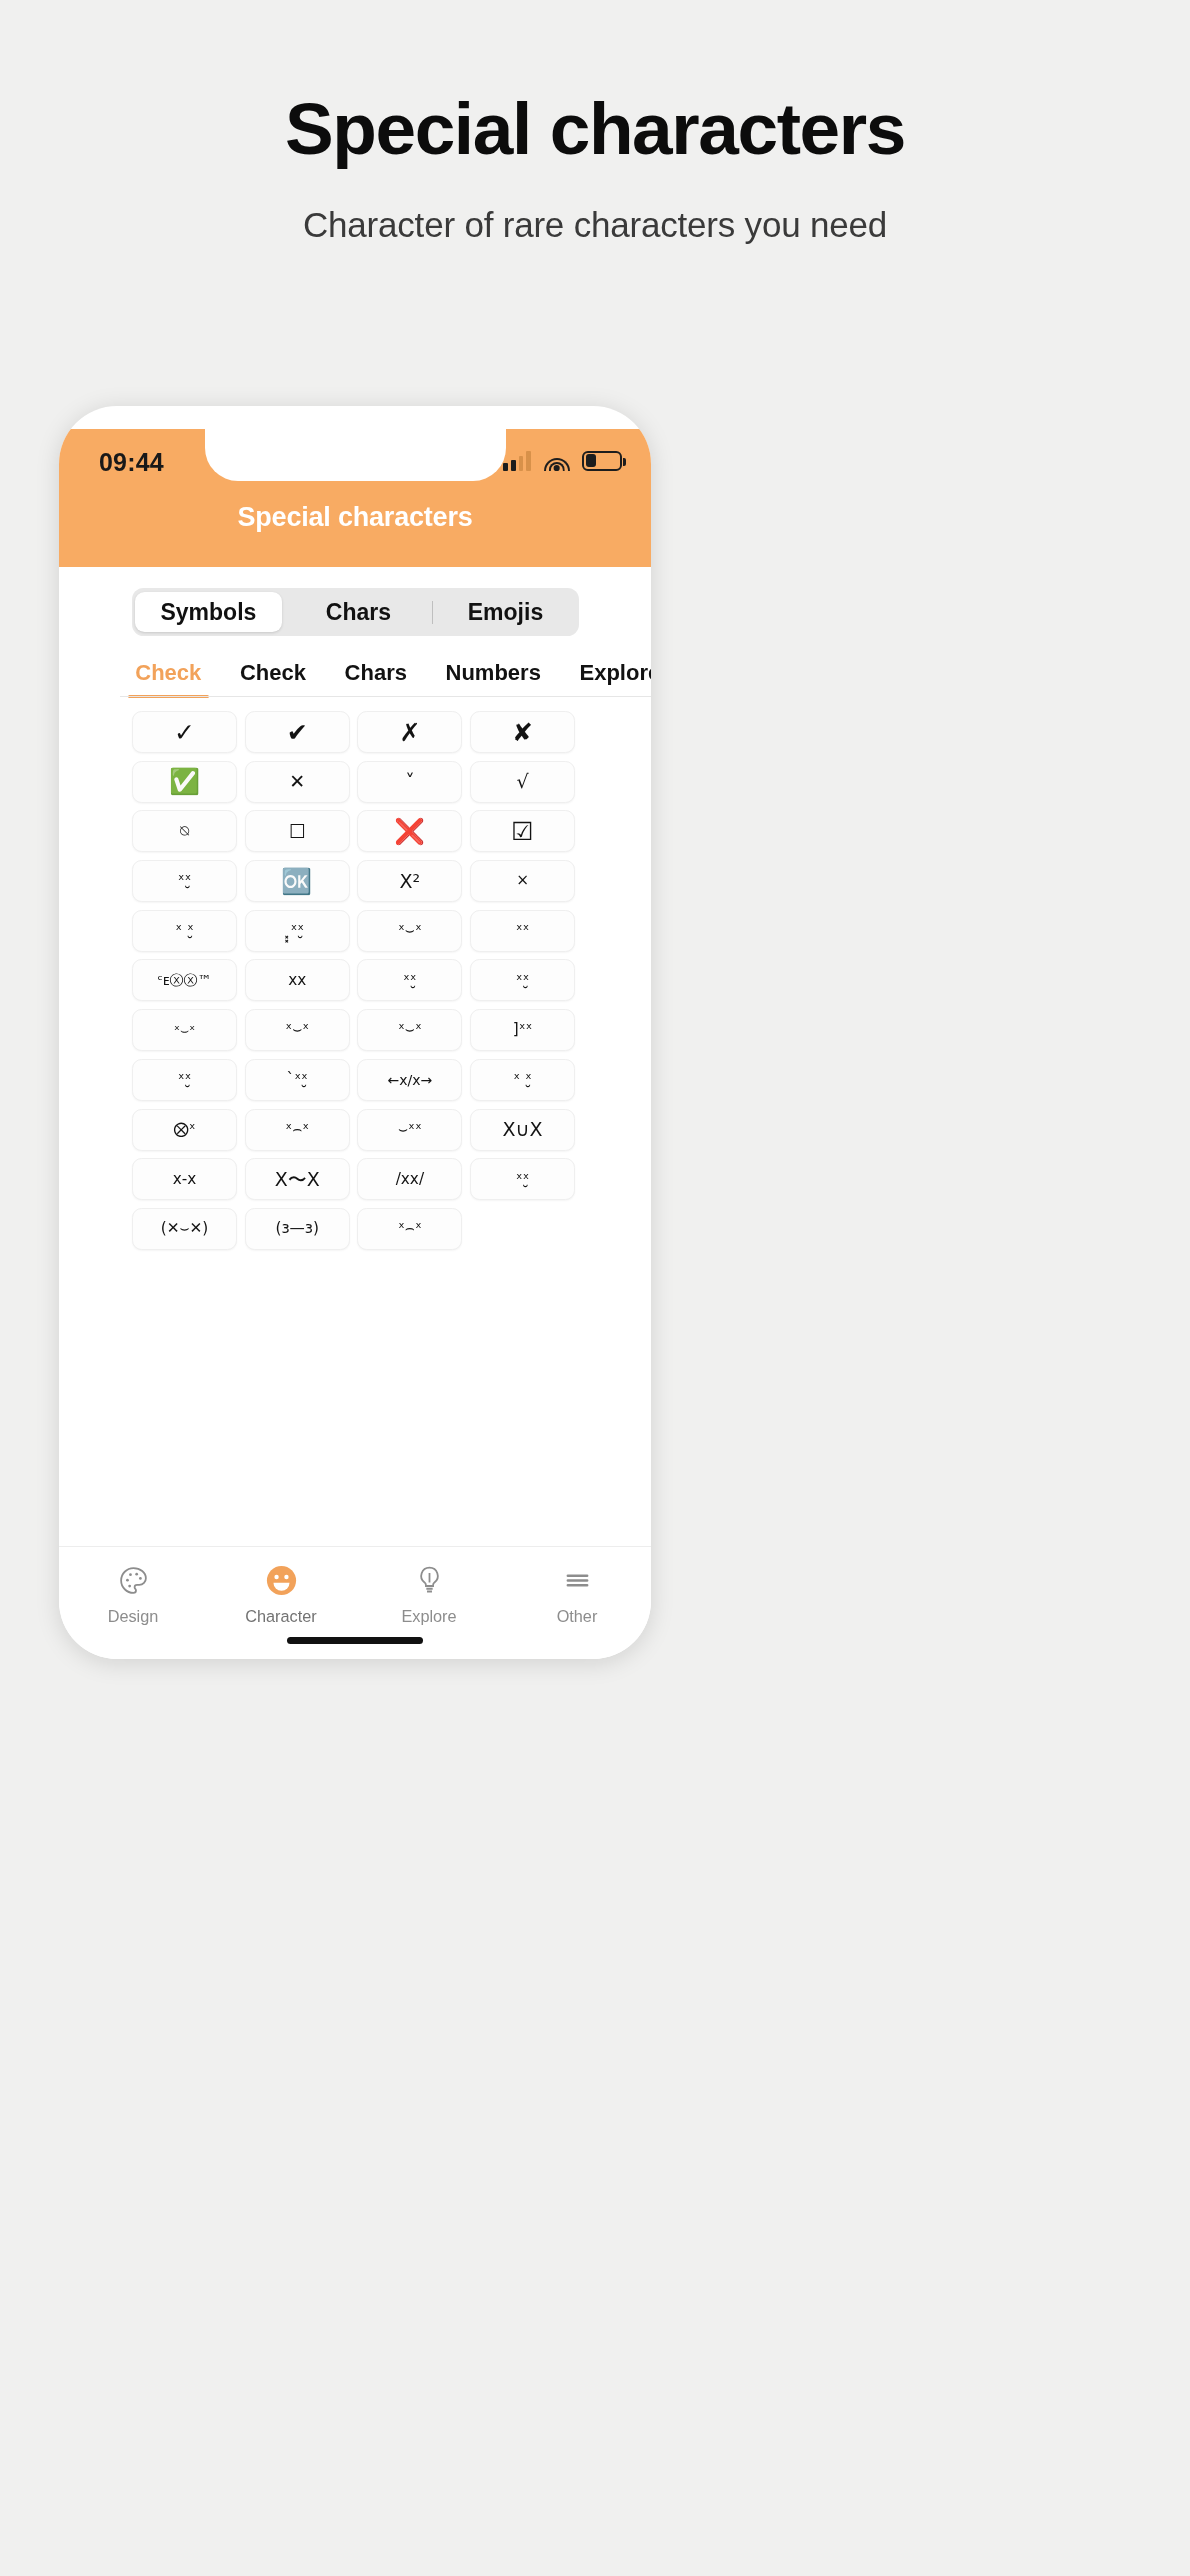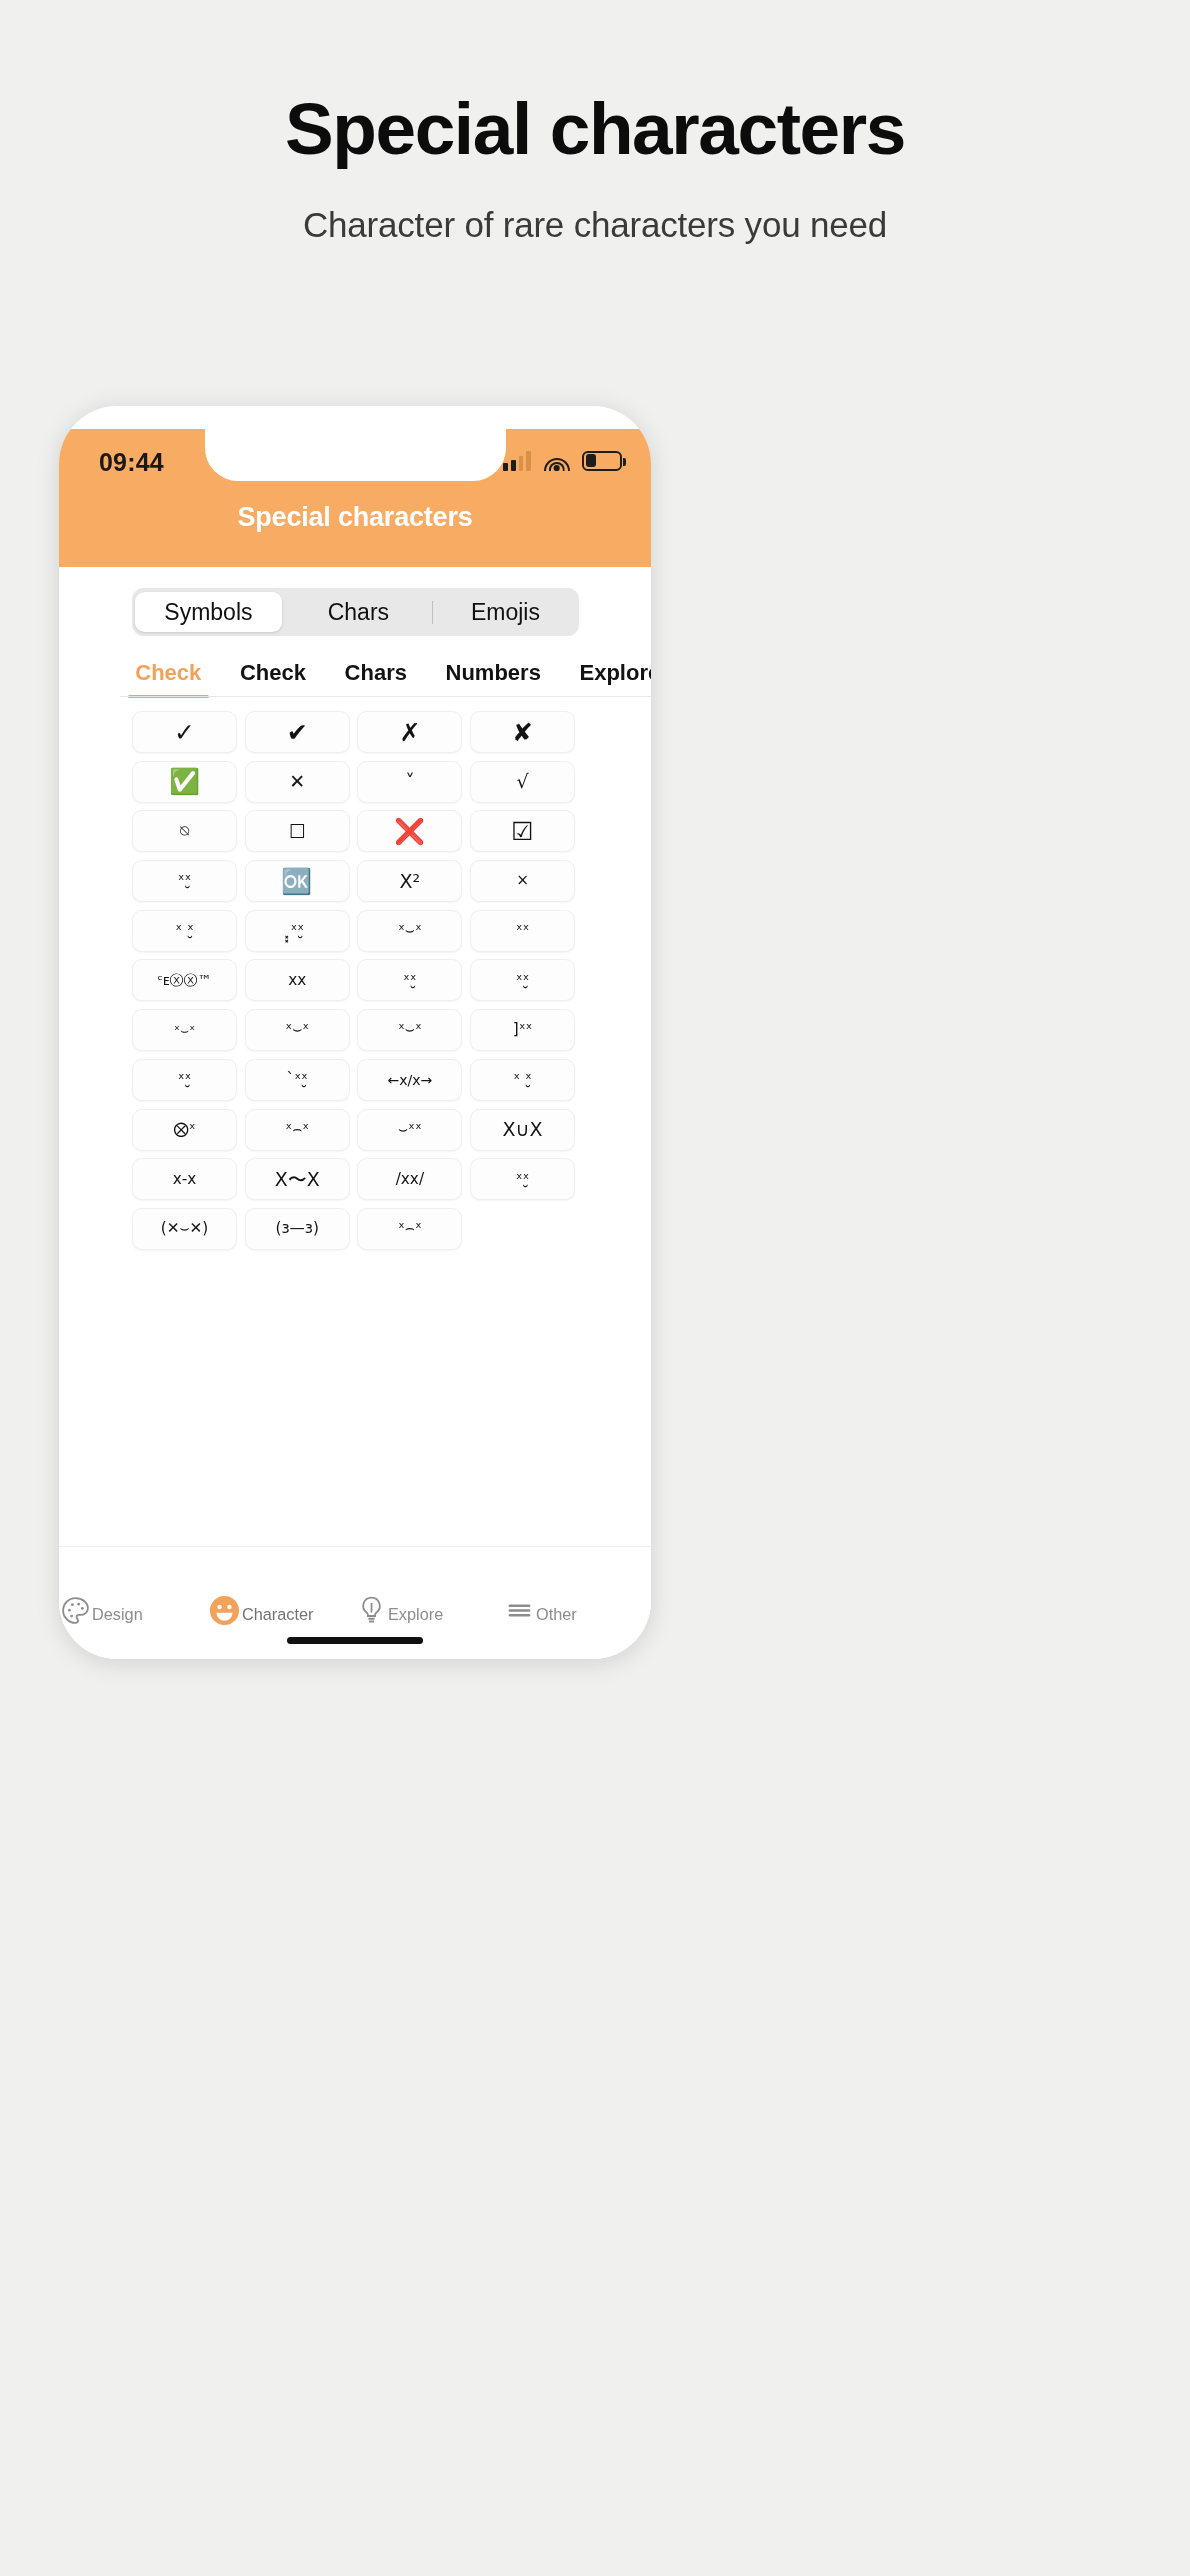--- a/index.html
+++ b/index.html
@@ -92,21 +92,21 @@
   
   .segmented {
     position:absolute; left:73px; top:182px;
     width:447px; height:48px;
     background:#e8e8e8; border-radius:11.5px;
     display:flex; align-items:center;
   }
   .seg {
     flex:1; height:40px; margin:0; position:relative;
     display:flex; align-items:center; justify-content:center;
-    font-size:23px; font-weight:normal; color:#111;
+    font-size:23px; font-weight:bold; color:#111;
   }
   .seg.active {
     background:#ffffff; border-radius:9.6px;
     margin:0 2.9px; box-shadow:0 1px 2.9px rgba(0,0,0,0.14);
   }
   .seg.div::before {
     content:""; position:absolute; left:0; top:8.6px;
     width:1px; height:23px; background:#bfbfbf;
   }
 
@@ -155,21 +155,21 @@
   .cell.xs  { font-size:14px; }
   .cell.lg  { font-size:25px; }
 
   
   .tabbar {
     position:absolute; left:0; bottom:0; width:592px; height:113px;
     background:#ffffff; border-top:1px solid #ededed;
     display:flex;
   }
   .tabitem {
-    flex:1; display:flex; flex-direction:row;
+    flex:1; display:flex; flex-direction:column;
     align-items:center; justify-content:flex-start; padding-top:15.3px;
   }
   .tabicon { height:36px; display:flex; align-items:center; justify-content:center; }
   .tablabel { margin-top:8.6px; font-size:16.3px; color:#8d8d8d; }
   .tabitem.active .tablabel { color:#737373; }
   .home-ind {
     position:absolute; left:50%; transform:translateX(-50%);
     bottom:15.3px; width:136px; height:6.7px;
     background:#111; border-radius:4.8px;
   }

